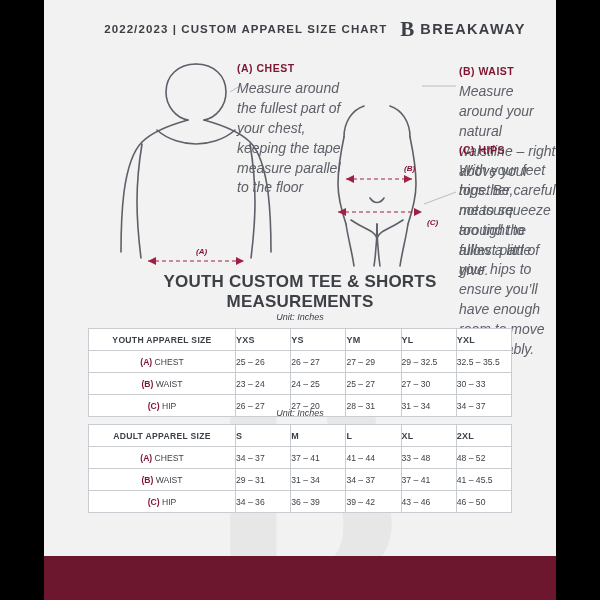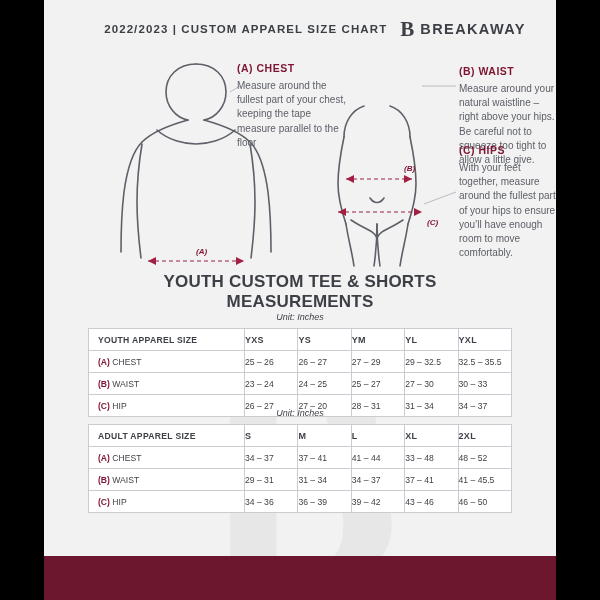--- a/index.html
+++ b/index.html
@@ -88,21 +88,22 @@
   }
   .note-title {
     color: #7e1431;
     font-size: 10.5px;
     font-weight: bold;
     letter-spacing: 0.5px;
     margin-bottom: 5px;
   }
   .note-body {
     color: #5d6068;
-    font-size: 10px;
+    font-size: 14px;
+    font-style: italic;
     line-height: 1.42;
   }
   #note-chest { left: 193px; top: 10px; width: 112px; }
   #note-waist { left: 415px; top: 13px; width: 100px; }
   #note-hips  { left: 415px; top: 92px; width: 100px; }
 
   .lbl {
     position: absolute;
     color: #7e1431;
     font-size: 8px;
@@ -145,22 +146,21 @@
   }
   th, td {
     border: 1px solid #c9ccd1;
     height: 21px;
     font-size: 8.6px;
     color: #3c3f45;
     text-align: left;
     padding: 0;
   }
   th.rowhead, td.rowhead {
-    text-align: left;
-    padding-left: 9px;
+    text-align: center;
     width: 146px;
   }
   th {
     font-weight: bold;
     letter-spacing: 0.3px;
   }
   th.colhead { font-size: 9px; }
   .rowlabel-mark {
     color: #7e1431;
     font-weight: bold;

